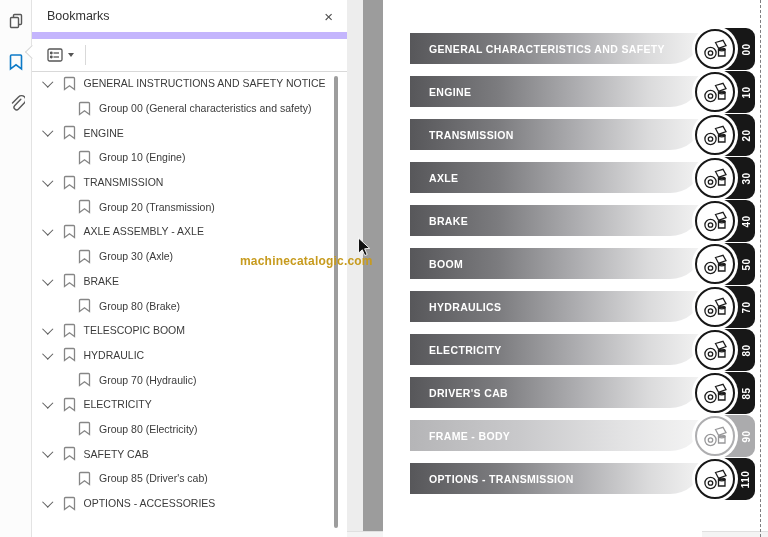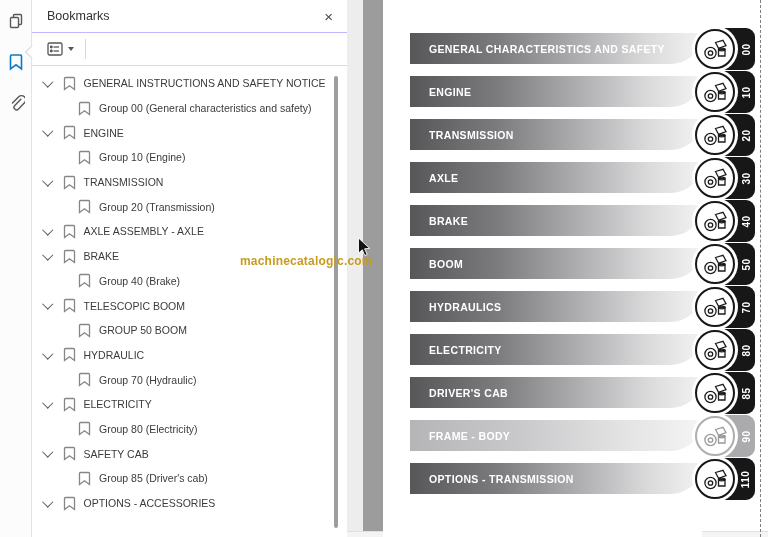--- a/index.html
+++ b/index.html
@@ -8,21 +8,21 @@
 
   
   .nav-strip{position:absolute;left:0;top:0;width:31px;height:537px;background:#fcfcfc;
              border-right:1px solid #e3e3e3;z-index:5;}
   .nav-btn{width:31px;height:28px;display:flex;align-items:center;justify-content:center;cursor:pointer;}
   .nav-notch{position:absolute;left:27px;top:47px;width:9px;height:9px;background:#fff;
              border-left:1px solid #d6d6d6;border-bottom:1px solid #d6d6d6;transform:rotate(45deg);z-index:6;}
 
   
   .panel{position:absolute;left:32px;top:0;width:315px;height:537px;background:#fff;z-index:4;}
-  .panel-header{height:32px;border-bottom:1px solid #c4b5fd;display:flex;align-items:center;padding:0 14px 0 15px;}
+  .panel-header{height:32px;border-bottom:7px solid #c4b5fd;display:flex;align-items:center;padding:0 14px 0 15px;}
   .panel-title{font-size:12.5px;color:#333;}
   .close-btn{margin-left:auto;color:#4d4d4d;font-size:15px;line-height:15px;cursor:pointer;}
   .panel-toolbar{height:32px;border-bottom:1px solid #d9d9d9;display:flex;align-items:center;padding-left:15px;}
   .caret-down{width:0;height:0;border-left:3.5px solid transparent;border-right:3.5px solid transparent;
               border-top:4px solid #555;margin-left:5px;}
   .tb-divider{width:1px;height:20px;background:#d9d9d9;margin-left:11px;}
   .options-btn{display:flex;align-items:center;cursor:pointer;}
 
   .tree{position:absolute;left:0;top:66px;right:0;bottom:0;overflow:hidden;padding-top:5px;}
   .bm-row{height:24.7px;display:flex;align-items:center;white-space:nowrap;cursor:pointer;}
@@ -150,45 +150,45 @@
           </svg>
           <span class="bm-label">Group 20 (Transmission)</span>
         </div>
         <div class="bm-row lvl1">
           <span class="chev"></span>
           <svg class="bm-ico" width="13" height="15" viewBox="0 0 13 15" fill="none" stroke="#868686" stroke-width="1.3">
             <path d="M2.5 1.5 h8 a1 1 0 0 1 1 1 v11 l-5-3.8 -5 3.8 v-11 a1 1 0 0 1 1-1 z"></path>
           </svg>
           <span class="bm-label">AXLE ASSEMBLY - AXLE</span>
         </div>
+        <div class="bm-row lvl2">
+          <svg class="bm-ico" width="13" height="15" viewBox="0 0 13 15" fill="none" stroke="#868686" stroke-width="1.3">
+            <path d="M2.5 1.5 h8 a1 1 0 0 1 1 1 v11 l-5-3.8 -5 3.8 v-11 a1 1 0 0 1 1-1 z"></path>
+          </svg>
+          <span class="bm-label">Group 30 (Axle)</span>
+        </div>
         <div class="bm-row lvl1">
           <span class="chev"></span>
           <svg class="bm-ico" width="13" height="15" viewBox="0 0 13 15" fill="none" stroke="#868686" stroke-width="1.3">
             <path d="M2.5 1.5 h8 a1 1 0 0 1 1 1 v11 l-5-3.8 -5 3.8 v-11 a1 1 0 0 1 1-1 z"></path>
           </svg>
           <span class="bm-label">BRAKE</span>
         </div>
         <div class="bm-row lvl2">
           <svg class="bm-ico" width="13" height="15" viewBox="0 0 13 15" fill="none" stroke="#868686" stroke-width="1.3">
             <path d="M2.5 1.5 h8 a1 1 0 0 1 1 1 v11 l-5-3.8 -5 3.8 v-11 a1 1 0 0 1 1-1 z"></path>
           </svg>
-          <span class="bm-label">Group 40 (Brake)</span>
+          <span class="bm-label">Group 80 (Brake)</span>
         </div>
         <div class="bm-row lvl1">
           <span class="chev"></span>
           <svg class="bm-ico" width="13" height="15" viewBox="0 0 13 15" fill="none" stroke="#868686" stroke-width="1.3">
             <path d="M2.5 1.5 h8 a1 1 0 0 1 1 1 v11 l-5-3.8 -5 3.8 v-11 a1 1 0 0 1 1-1 z"></path>
           </svg>
           <span class="bm-label">TELESCOPIC BOOM</span>
-        </div>
-        <div class="bm-row lvl2">
-          <svg class="bm-ico" width="13" height="15" viewBox="0 0 13 15" fill="none" stroke="#868686" stroke-width="1.3">
-            <path d="M2.5 1.5 h8 a1 1 0 0 1 1 1 v11 l-5-3.8 -5 3.8 v-11 a1 1 0 0 1 1-1 z"></path>
-          </svg>
-          <span class="bm-label">GROUP 50 BOOM</span>
         </div>
         <div class="bm-row lvl1">
           <span class="chev"></span>
           <svg class="bm-ico" width="13" height="15" viewBox="0 0 13 15" fill="none" stroke="#868686" stroke-width="1.3">
             <path d="M2.5 1.5 h8 a1 1 0 0 1 1 1 v11 l-5-3.8 -5 3.8 v-11 a1 1 0 0 1 1-1 z"></path>
           </svg>
           <span class="bm-label">HYDRAULIC</span>
         </div>
         <div class="bm-row lvl2">
           <svg class="bm-ico" width="13" height="15" viewBox="0 0 13 15" fill="none" stroke="#868686" stroke-width="1.3">

